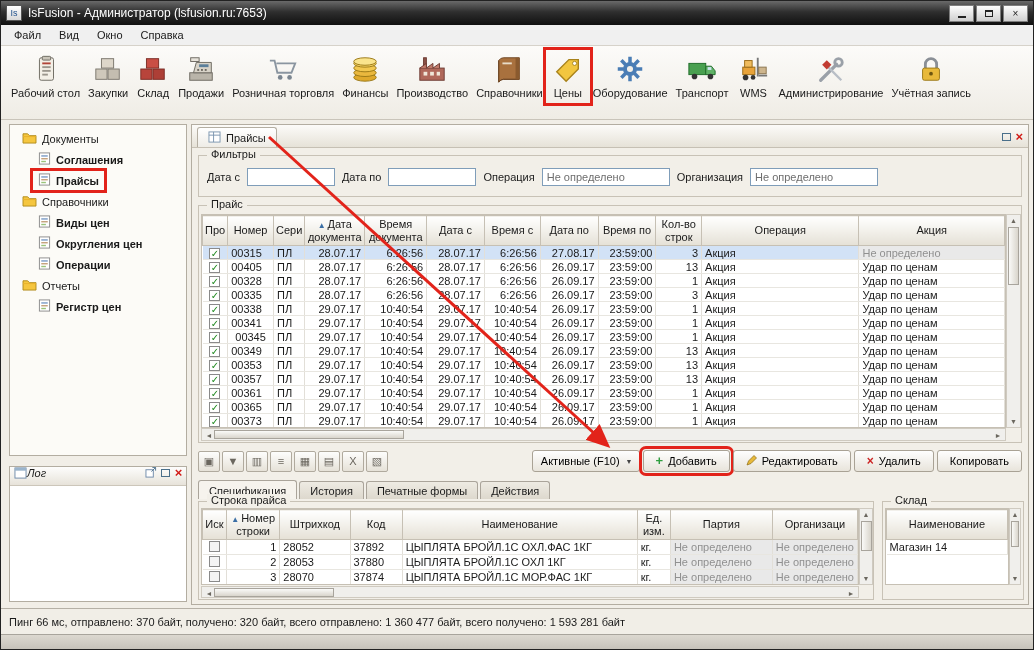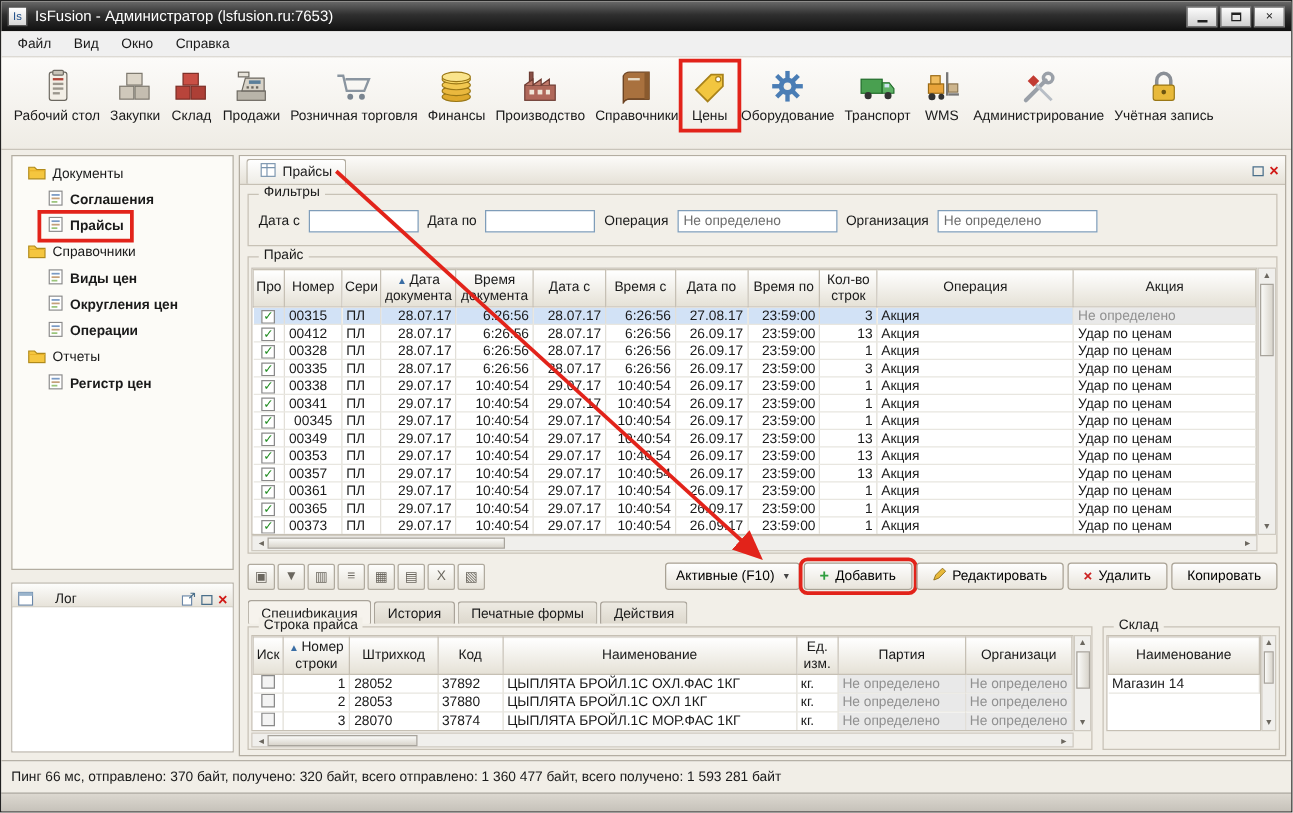--- a/index.html
+++ b/index.html
@@ -27,21 +27,21 @@
   .tool-label{margin-top:3px;font-size:11px;}
 
   
   .content{position:absolute;top:119px;left:0;width:100%;height:488px;background:#f1eee7;}
   .sidebar-tree{position:absolute;left:8px;top:4px;width:178px;height:332px;background:#fcfbf7;border:1px solid #b3ada1;padding:3px 2px;overflow:hidden;}
   .tree-row{display:flex;align-items:center;height:21px;padding-left:6px;}
   .tree-row.item{padding-left:22px;font-weight:bold;}
   .tree-inner{display:inline-flex;align-items:center;gap:5px;padding:1px 4px;}
 
   .log-panel{position:absolute;left:8px;top:346px;width:178px;height:136px;border:1px solid #b3ada1;background:#fff;}
-  .log-header{height:19px;background:linear-gradient(#fdfdfc,#e7e3da);border-bottom:1px solid #ccc6ba;display:flex;align-items:flex-end;gap:17px;padding:0 4px;}
+  .log-header{height:19px;background:linear-gradient(#fdfdfc,#e7e3da);border-bottom:1px solid #ccc6ba;display:flex;align-items:flex-start;gap:0;padding:0 4px;font-style:italic;}
   .panel-icons{margin-left:auto;display:flex;align-items:center;gap:4px;}
   .p-ico{font-size:12px;line-height:10px;color:#5a5a5a;cursor:default;display:inline-flex;align-items:center;justify-content:center;}
   .p-ico.box{width:9px;height:8px;border:1px solid #4a6f8a;}
   .p-ico.red{color:#d11a16;font-weight:bold;font-size:13px;}
 
   
   .main-panel{position:absolute;left:190px;top:4px;width:838px;height:481px;border:1px solid #b3ada1;background:#f2efe8;}
   .main-header{height:23px;background:linear-gradient(#fcfbf9,#e6e2d8);border-bottom:1px solid #c6c0b4;display:flex;align-items:flex-end;padding:0 5px;}
   .main-tab{display:inline-flex;align-items:center;gap:5px;height:20px;padding:0 10px;background:linear-gradient(#ffffff,#eeece6);border:1px solid #b4ae a2;border:1px solid #b4aea2;border-bottom:none;border-radius:3px 3px 0 0;}
   .main-header .panel-icons{margin-bottom:5px;}
@@ -506,21 +506,21 @@
                   <td style="text-align: right;">28.07.17</td>
                   <td style="text-align: right;">6:26:56</td>
                   <td style="text-align: right;">27.08.17</td>
                   <td style="text-align: right;">23:59:00</td>
                   <td style="text-align: right;">3</td>
                   <td style="text-align: left;">Акция</td>
                   <td class="undef" style="text-align: left;">Не определено</td>
                 </tr>
                 <tr>
                   <td class="cb-cell"><span class="cb">✓</span></td>
-                  <td style="text-align: left;">00412</td>
+                  <td style="text-align: left;">00405</td>
                   <td style="text-align: left;">ПЛ</td>
                   <td style="text-align: right;">28.07.17</td>
                   <td style="text-align: right;">6:26:56</td>
                   <td style="text-align: right;">28.07.17</td>
                   <td style="text-align: right;">6:26:56</td>
                   <td style="text-align: right;">26.09.17</td>
                   <td style="text-align: right;">23:59:00</td>
                   <td style="text-align: right;">13</td>
                   <td style="text-align: left;">Акция</td>
                   <td style="text-align: left;">Удар по ценам</td>

